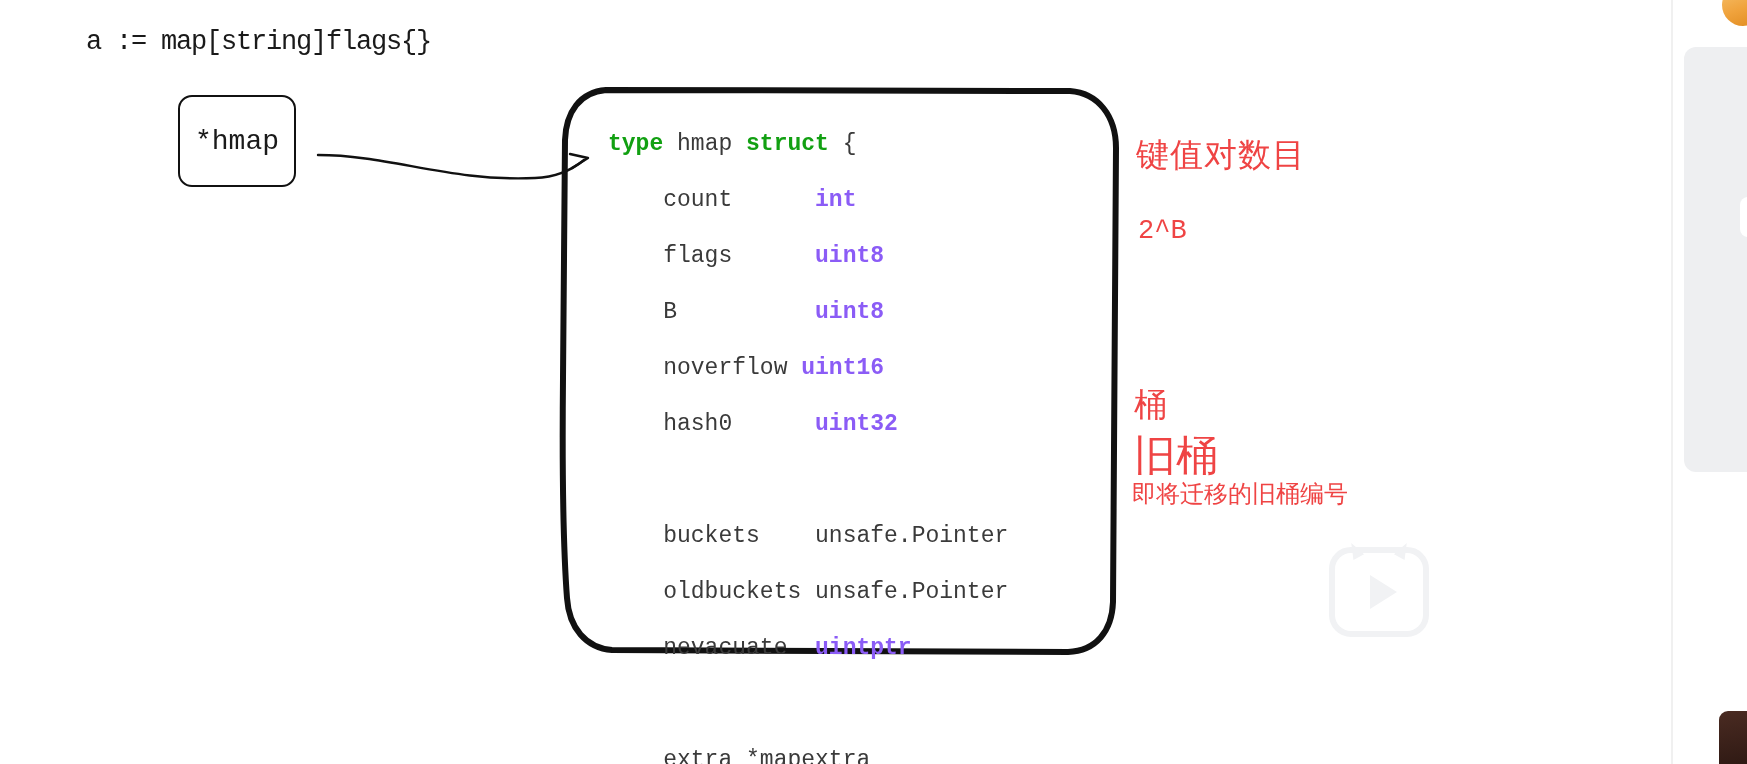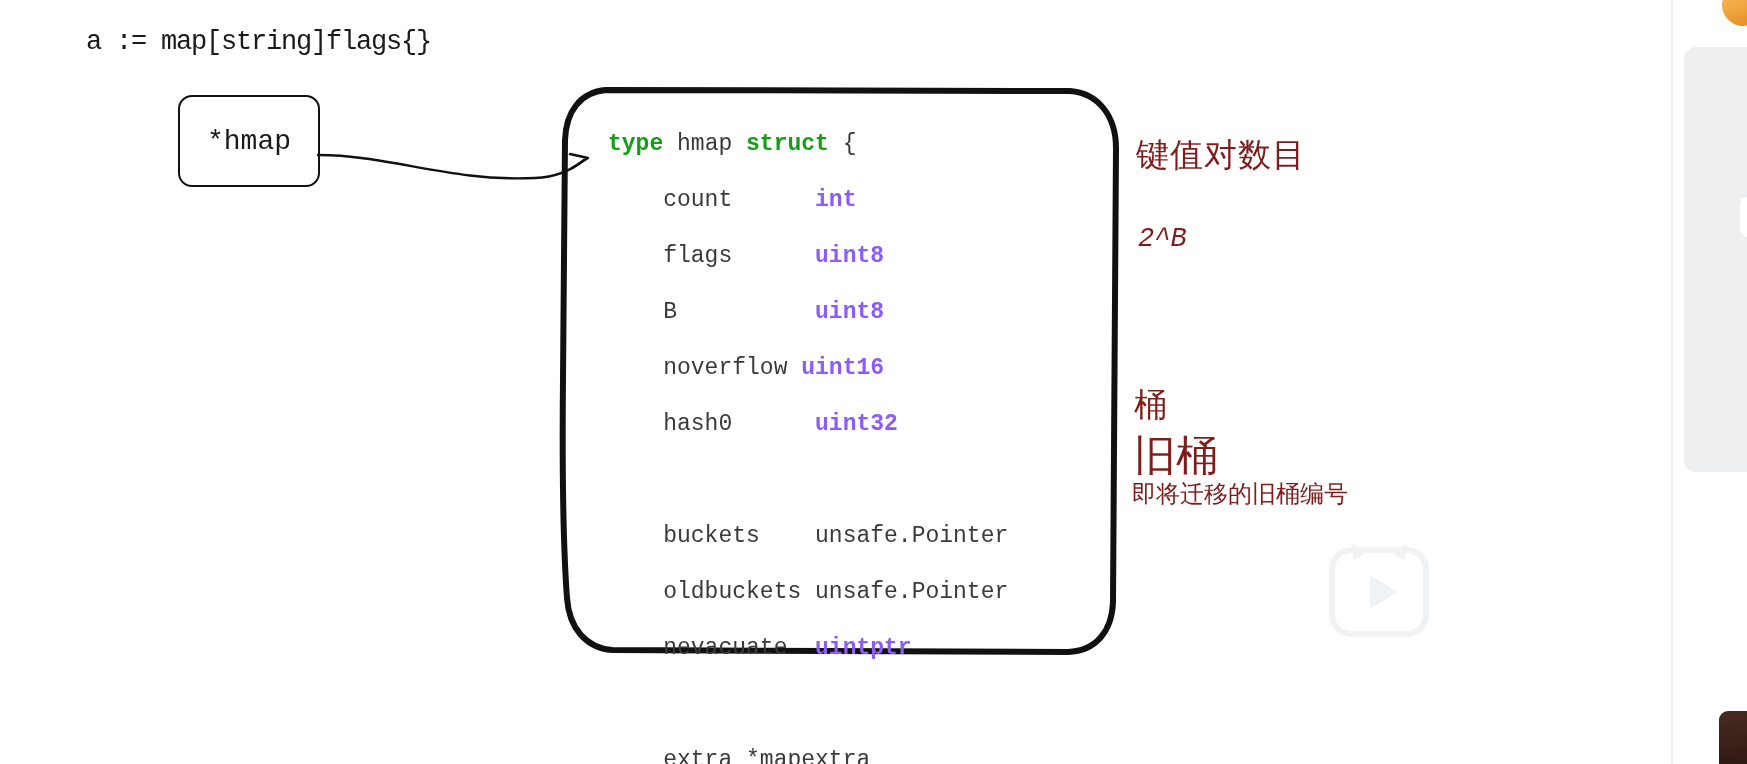--- a/index.html
+++ b/index.html
@@ -35,21 +35,21 @@
     letter-spacing: -1.2px;
     color: #1a1a1a;
     white-space: pre;
   }
 
   
   #hmap-box {
     position: absolute;
     left: 178px;
     top: 95px;
-    width: 142px;
+    width: 118px;
     height: 92px;
     border: 2.5px solid #111111;
     border-radius: 14px;
     box-sizing: border-box;
     background: #ffffff;
   }
   #hmap-label {
     position: absolute;
     left: 0; top: 0;
     width: 100%;
@@ -105,26 +105,26 @@
   #code .ln.blank { height: 40px; }
   .kw   { color: #12a012; font-weight: bold; }
   .typ  { color: #8b5cf6; font-weight: bold; }
   .ident{ color: #3a3a3a; text-align: center; }
   .plain{ color: #3a3a3a; }
 
   
   .cn {
     position: absolute;
     font-family: "DejaVu Serif", "Liberation Serif", serif;
-    color: #7f1d1d;
+    color: #ef4444;
     white-space: pre;
   }
   #cn-count     { left: 1136px; top: 133px; font-size: 33px; letter-spacing: 1px; }
-  #cn-pow       { left: 1138px; top: 224px; font-size: 27px;
-                  font-family: "Liberation Mono","DejaVu Sans Mono",monospace; font-style: italic; }
+  #cn-pow       { left: 1138px; top: 216px; font-size: 27px;
+                  font-family: "Liberation Mono","DejaVu Sans Mono",monospace; }
   #cn-bucket    { left: 1134px; top: 383px; font-size: 33px; }
   #cn-oldbucket { left: 1134px; top: 428px; font-size: 42px; }
   #cn-nevac     { left: 1132px; top: 478px; font-size: 24px; letter-spacing: 0px; }
 
   
   #play-watermark {
     position: absolute;
     left: 1329px;
     top: 547px;
     width: 100px;

